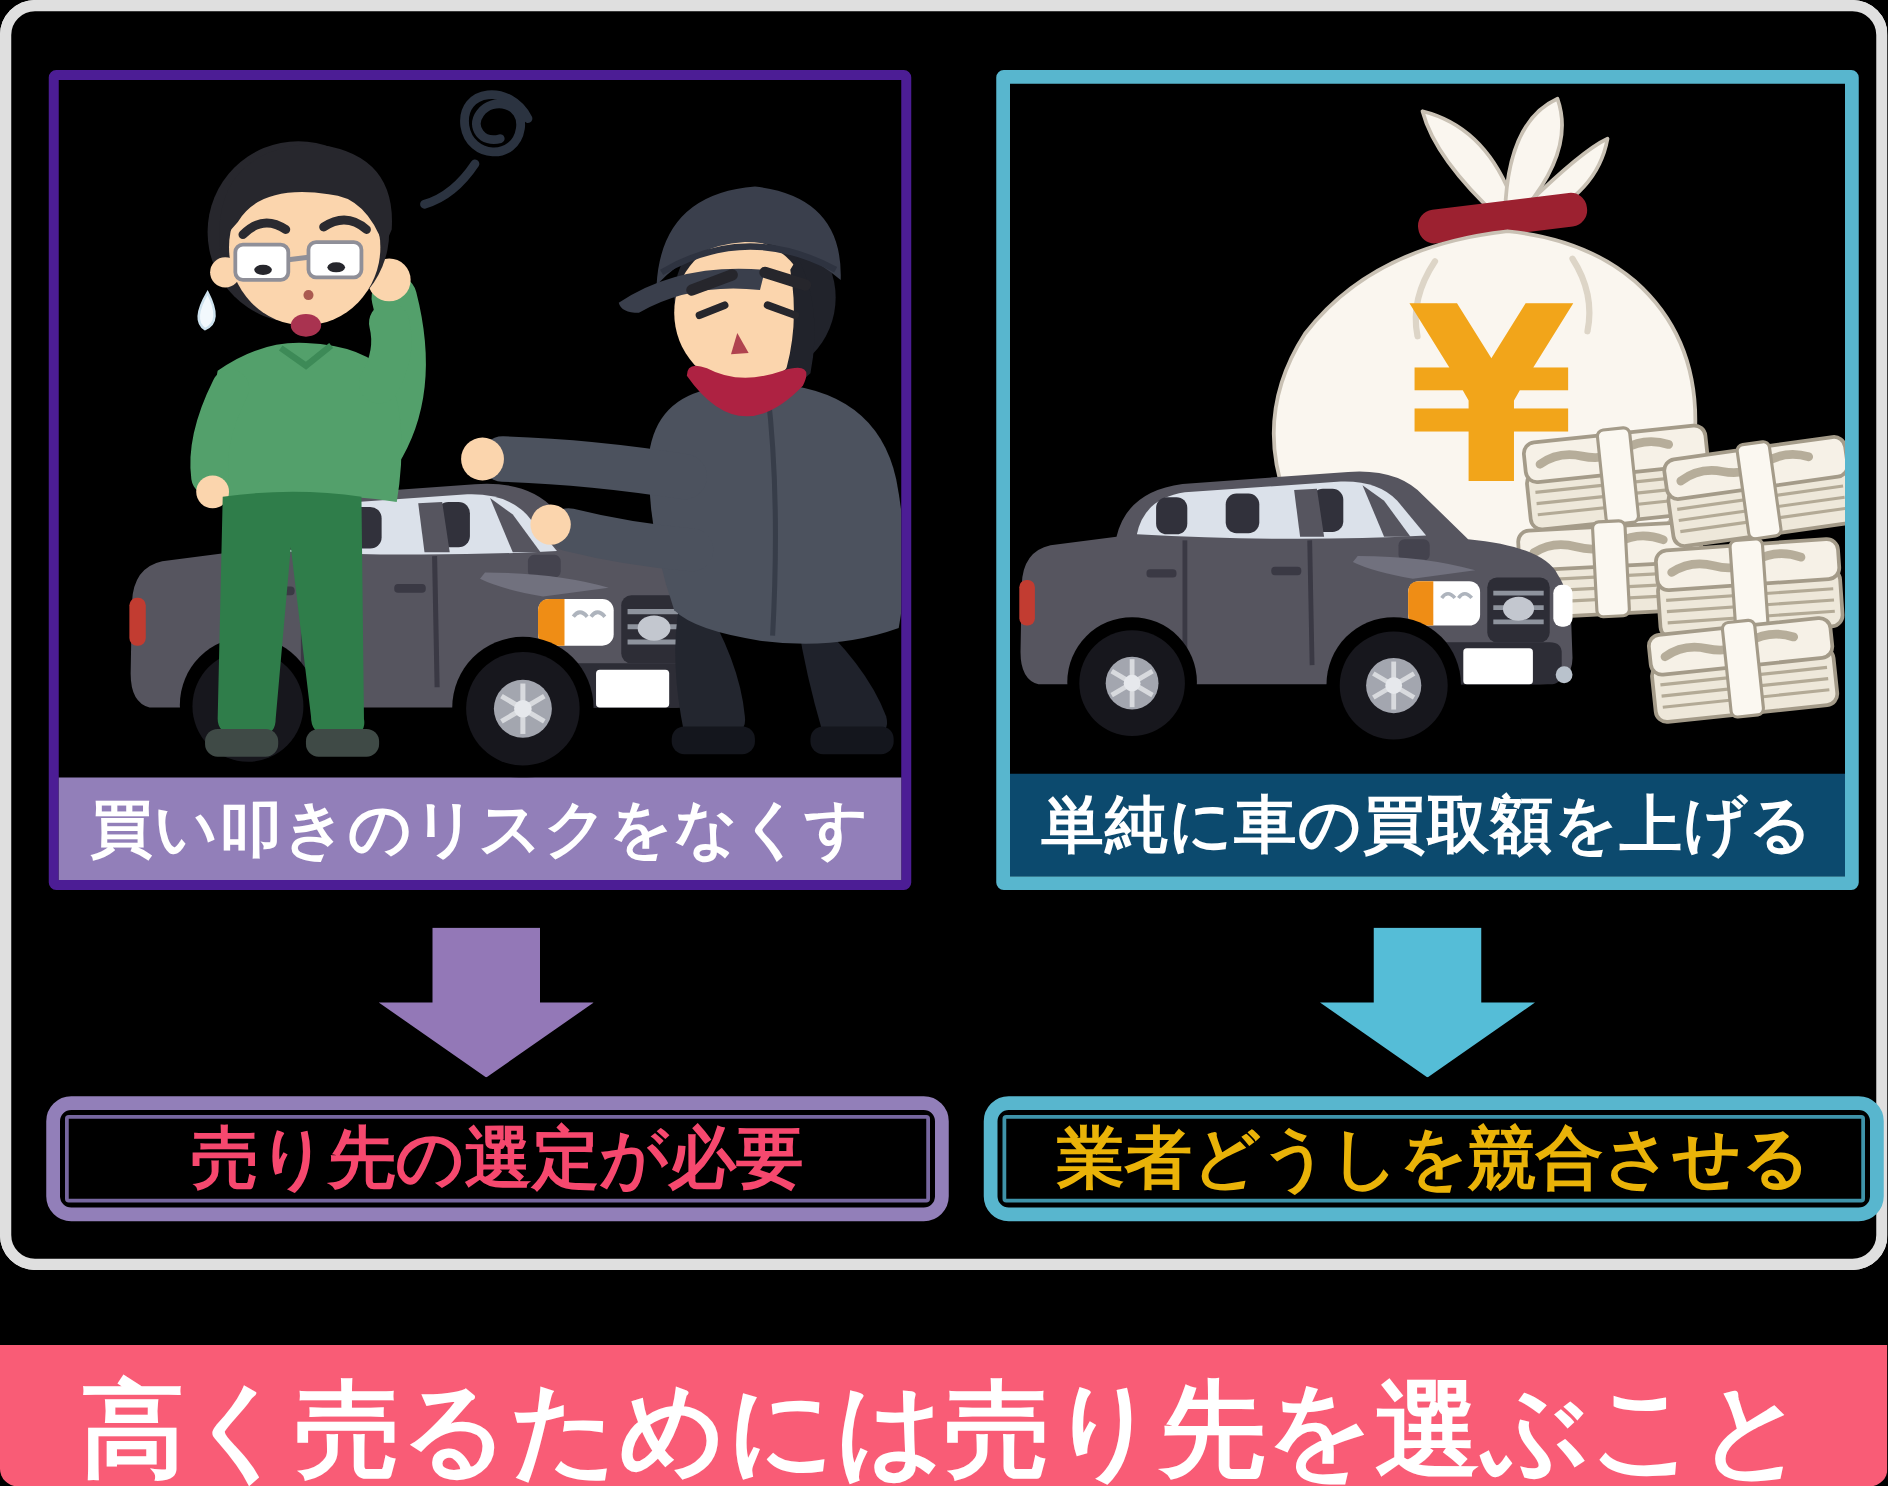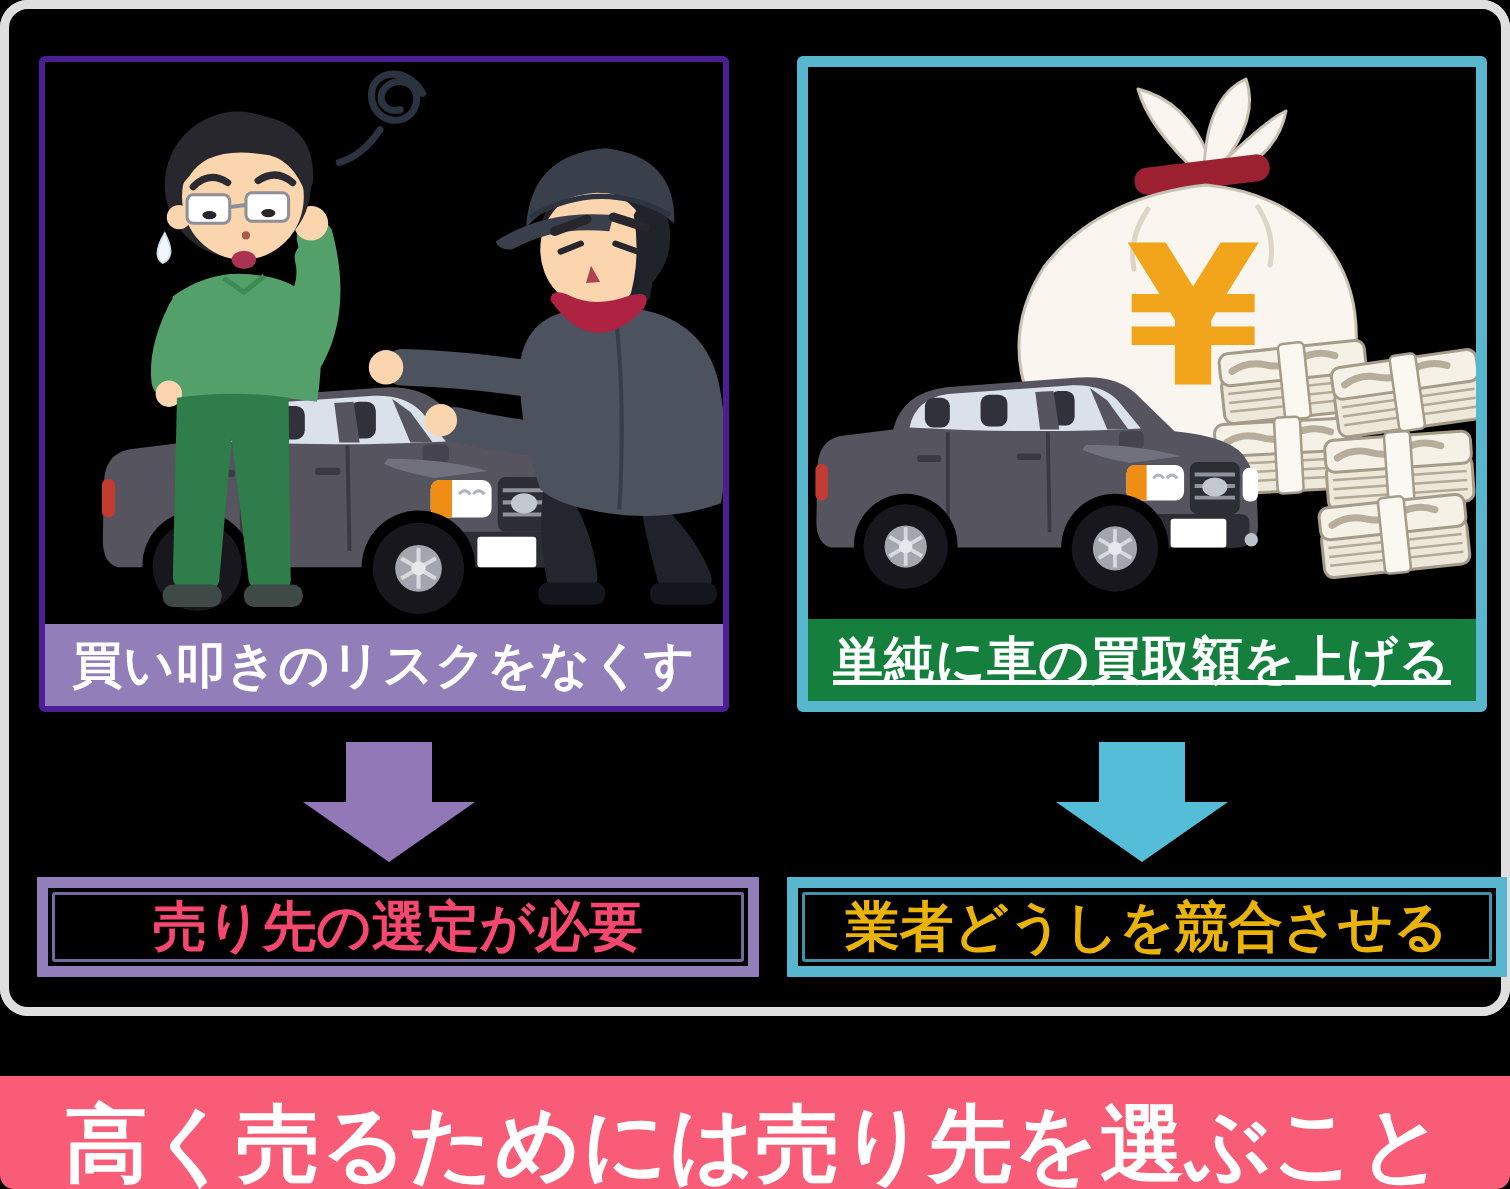--- a/index.html
+++ b/index.html
@@ -4,35 +4,35 @@
 <style>
   html,body{margin:0;padding:0;background:#000;}
   #canvas{position:relative;width:1510px;height:1189px;background:#000;overflow:hidden;
           font-family:"Liberation Sans","DejaVu Sans",sans-serif;border-radius:14px;}
   
   #frame-wrap{position:absolute;left:0;top:0;width:1510px;height:1016px;background:#fff;border-radius:28px;}
   #frame{position:absolute;inset:0;border:9px solid #dfdfdf;border-radius:28px;background:#000;box-sizing:border-box;}
   
   .panel{position:absolute;top:47px;width:690px;height:656px;box-sizing:border-box;
          display:flex;flex-direction:column;background:#000;border-radius:6px;}
-  #panel-left{left:30px;border:6px solid #4c1d95;}
+  #panel-left{left:30px;border:8px solid #4c1d95;}
   #panel-right{left:788px;border:11px solid #58b6ce;}
   .art{position:relative;flex:1 1 auto;overflow:hidden;}
   .art svg{position:absolute;left:0;top:0;width:100%;height:100%;}
   .caption{height:82px;display:flex;align-items:center;justify-content:center;
            color:#fff;font-size:50px;font-weight:800;letter-spacing:1px;white-space:nowrap;}
   #panel-left .caption{background:#927fb9;}
-  #panel-right .caption{background:#15803d;text-decoration:underline;}
+  #panel-right .caption{background:#0c4a6e;}
   
   .arrow{position:absolute;top:733px;width:172px;height:120px;
          clip-path:polygon(25% 0,75% 0,75% 50%,100% 50%,50% 100%,0 50%,25% 50%);}
   #arrow-left{left:294px;background:#9378b7;}
   #arrow-right{left:1047px;background:#55bdd7;}
   
-  .result-box{position:absolute;top:868px;height:100px;box-sizing:border-box;border-radius:1px;
+  .result-box{position:absolute;top:868px;height:100px;box-sizing:border-box;border-radius:20px;
               display:flex;align-items:center;justify-content:center;background:#000;}
   .result-box::after{content:"";position:absolute;inset:4px;border-radius:3px;pointer-events:none;}
   #result-left{left:28px;width:722px;border:11px solid #927fb9;}
   #result-left::after{border:3px solid #77679f;}
   #result-right{left:778px;width:720px;border:11px solid #58b6ce;}
   #result-right::after{border:3px solid #3f93a9;}
   .result-text{font-size:54px;font-weight:800;white-space:nowrap;}
   #result-left .result-text{color:#f6486e;}
   #result-right .result-text{color:#eab308;}
   

